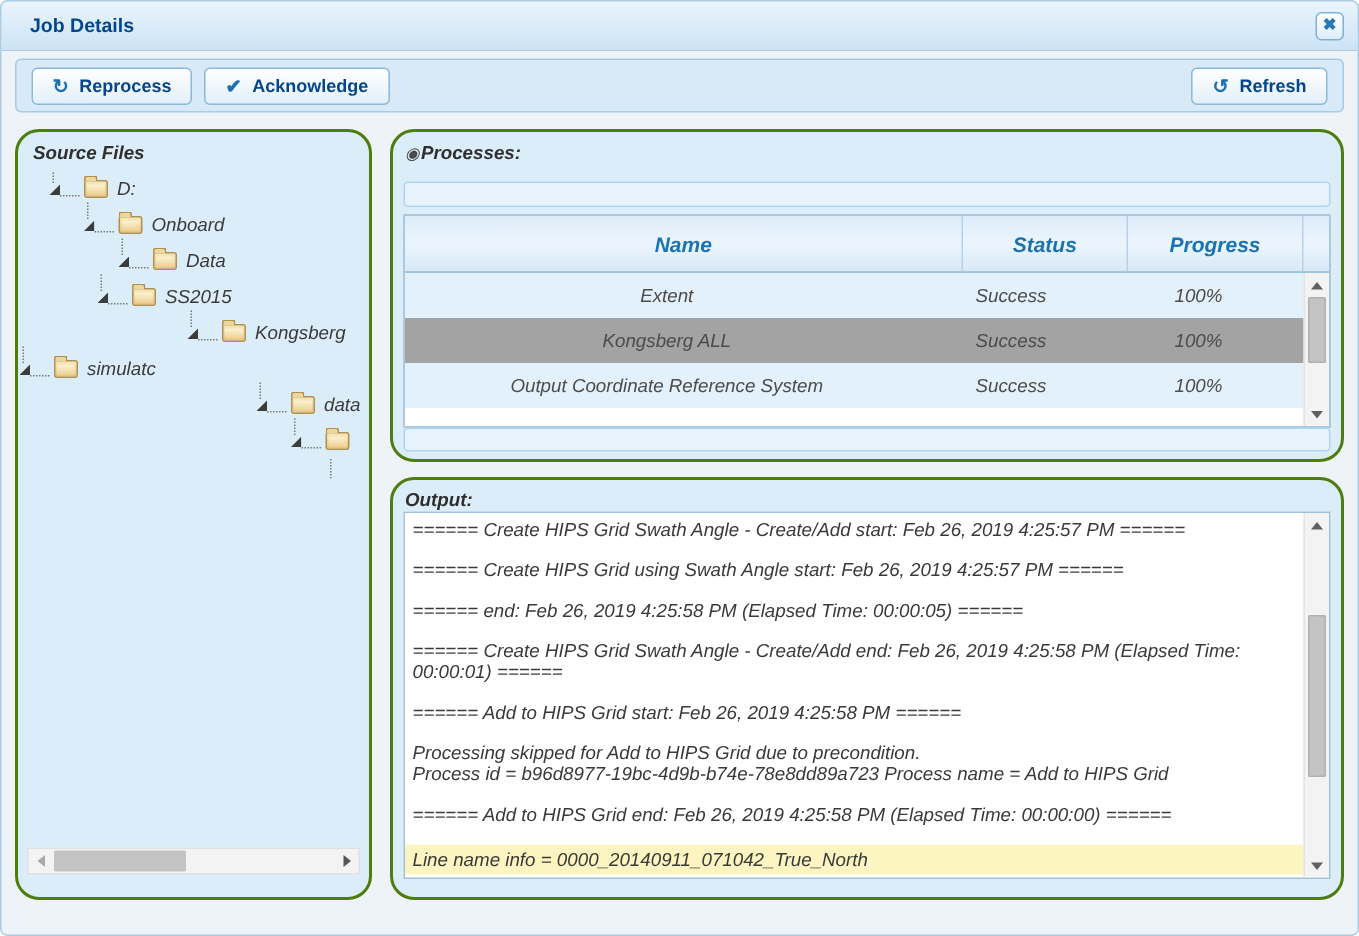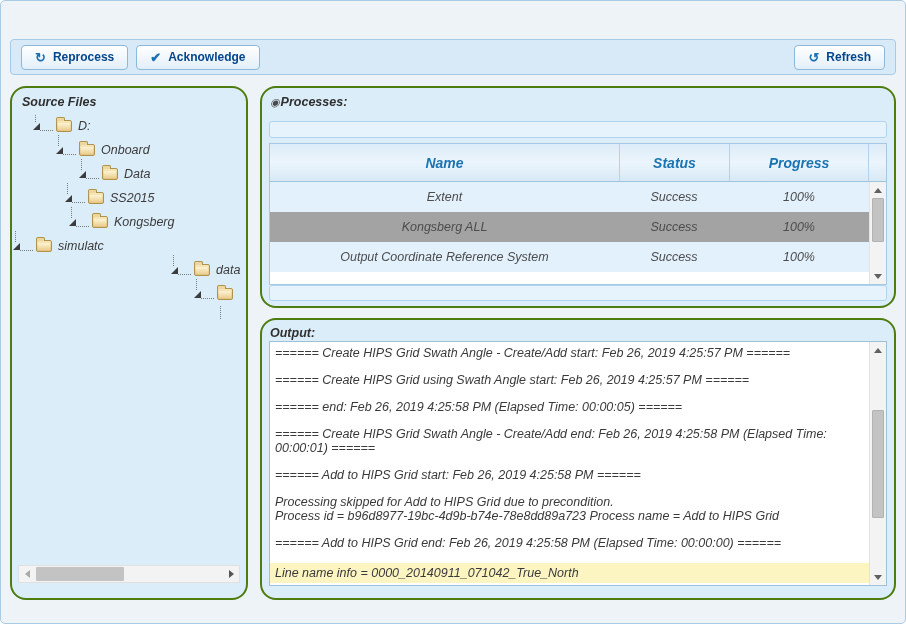--- a/index.html
+++ b/index.html
@@ -54,21 +54,21 @@
   
   .proc-panel{left:259px;right:9px;top:85px;height:222px;}
   .proc-label{position:absolute;left:8px;top:7px;font-size:12.5px;font-weight:bold;color:#2f2f2f;display:flex;align-items:center;}
   .bullet{font-size:11px;color:#4a4a4a;margin-right:1px;font-weight:normal;}
   .proc-topbar{position:absolute;left:7px;right:7px;top:33px;height:17px;background:#e6f2fc;border:1px solid #b0d4ee;border-radius:3px;}
   .grid{position:absolute;left:7px;right:7px;top:55px;height:142px;background:#a3a3a3;border:1px solid #a6c8e2;}
   .grid-head{display:flex;height:38px;background:linear-gradient(180deg,#dcecf8 0%,#ecf5fd 50%,#d7e9f6 100%);border-bottom:1px solid #9fc4de;}
   .gh{display:flex;align-items:center;justify-content:center;font-size:14px;font-weight:bold;color:#1b74b2;cursor:pointer;}
   .gh.name{flex:1;}
   .gh.status{width:110px;border-left:1px solid #b5d2e8;}
-  .gh.progress{width:140px;border-left:1px solid #b5d2e8;border-right:1px solid #b5d2e8;}
+  .gh.progress{width:118px;border-left:1px solid #b5d2e8;border-right:1px solid #b5d2e8;}
   .gh.spacer{width:17px;cursor:default;}
   .grid-body{position:relative;height:102px;overflow:hidden;}
   .grid-row{display:flex;height:30px;padding-right:17px;cursor:pointer;}
   .grid-row.alt{background:#e3f1fc;}
   .grid-row.partial{height:12px;background:#ffffff;cursor:default;}
   .gc{display:flex;align-items:center;justify-content:center;font-size:12.5px;color:#4c4c4c;}
   .gc.name{flex:1;}
   .gc.status{width:110px;}
   .gc.progress{width:140px;}
   .grid .v-sb{top:38px;bottom:0;right:0;}
@@ -83,20 +83,26 @@
   .log-p{margin:0 0 13px 0;}
   .log-p.warning{background:#fdf5c1;margin:8px -24px 0 -5px;padding:3px 24px 3px 5px;}
   .log-area .v-sb{top:0;bottom:0;right:0;}
   .log-area .v-thumb{top:68px;height:108px;}
 </style>
 </head>
 <body>
 
 <div class="dialog">
 
+  <div class="titlebar">
+    <span class="title">Job Details</span>
+    <button class="close-btn">
+      <span>✖</span>
+    </button>
+  </div>
 
   <div class="toolbar">
     <button class="tb-btn">
       <span class="tb-ic">↻</span>
       <span>Reprocess</span>
     </button>
     <button class="tb-btn">
       <span class="tb-ic">✔</span>
       <span>Acknowledge</span>
     </button>
@@ -126,21 +132,21 @@
           <span class="tree-conn"></span>
           <span class="tree-folder"></span>
           <span class="tree-label">Data</span>
         </div>
         <div class="tree-row" style="padding-left: 52px;">
           <span class="tree-elbow"></span>
           <span class="tree-conn"></span>
           <span class="tree-folder"></span>
           <span class="tree-label">SS2015</span>
         </div>
-        <div class="tree-row" style="padding-left: 56px;">
+        <div class="tree-row" style="padding-left: 112px;">
           <span class="tree-elbow"></span>
           <span class="tree-conn"></span>
           <span class="tree-folder"></span>
           <span class="tree-label">Kongsberg</span>
         </div>
         <div class="tree-row" style="">
           <span class="tree-elbow"></span>
           <span class="tree-conn"></span>
           <span class="tree-folder"></span>
           <span class="tree-label">simulatc</span>

